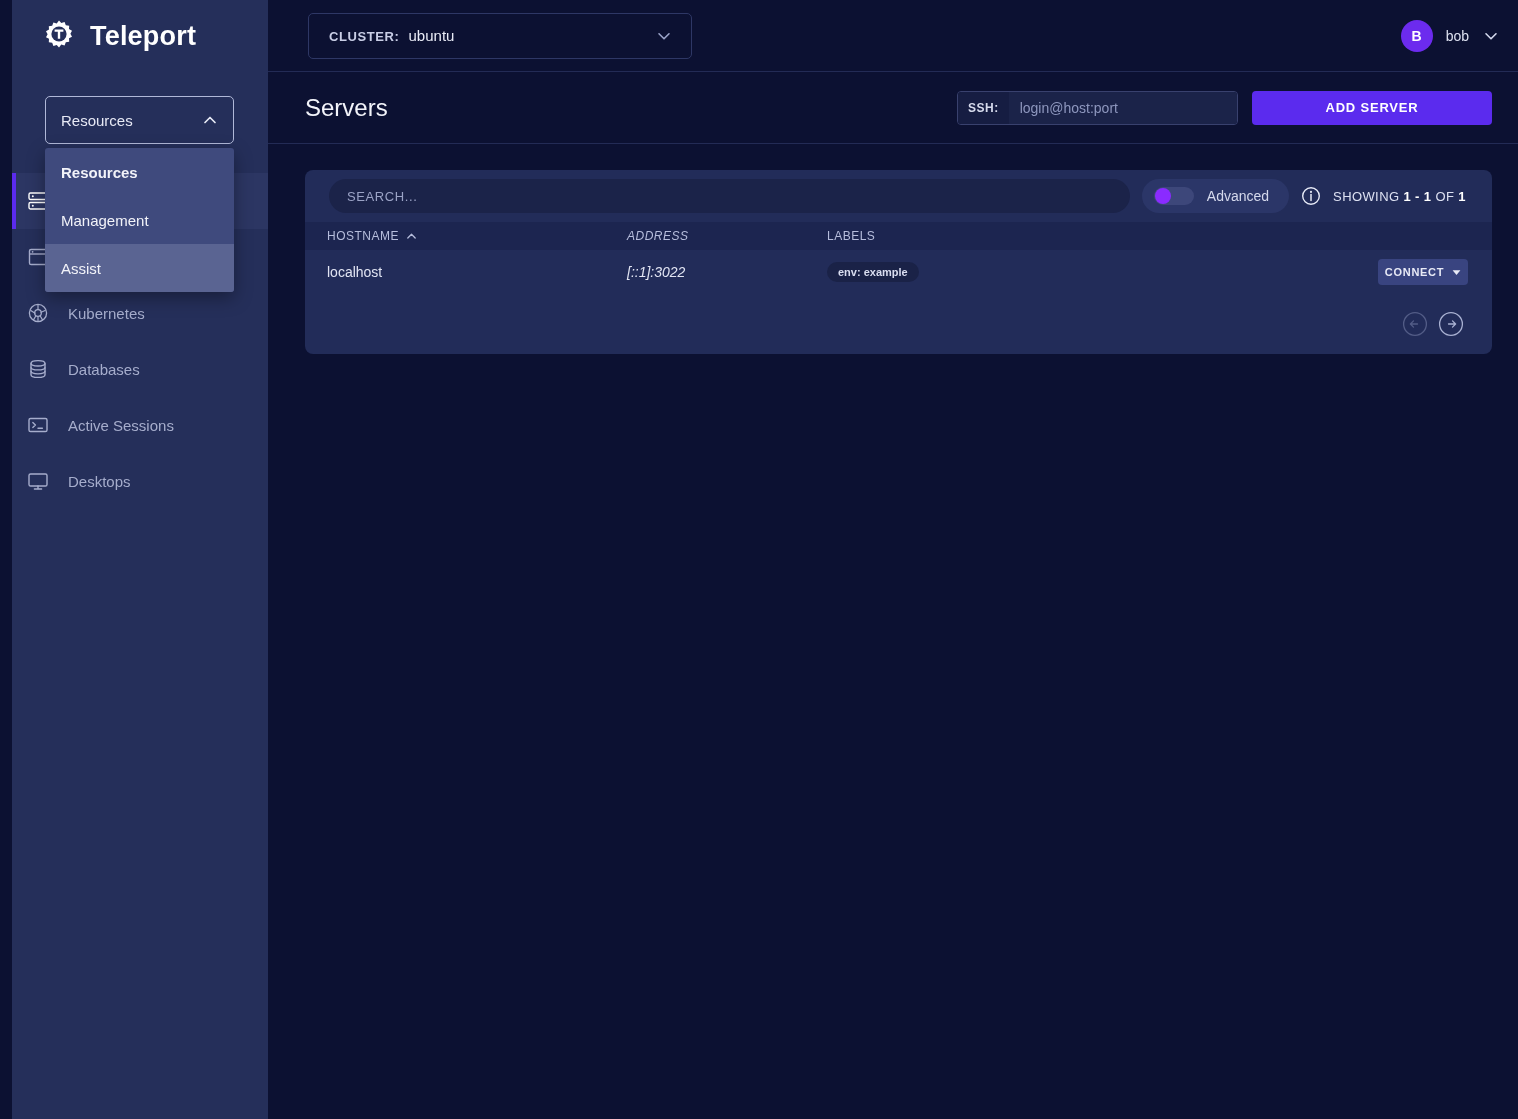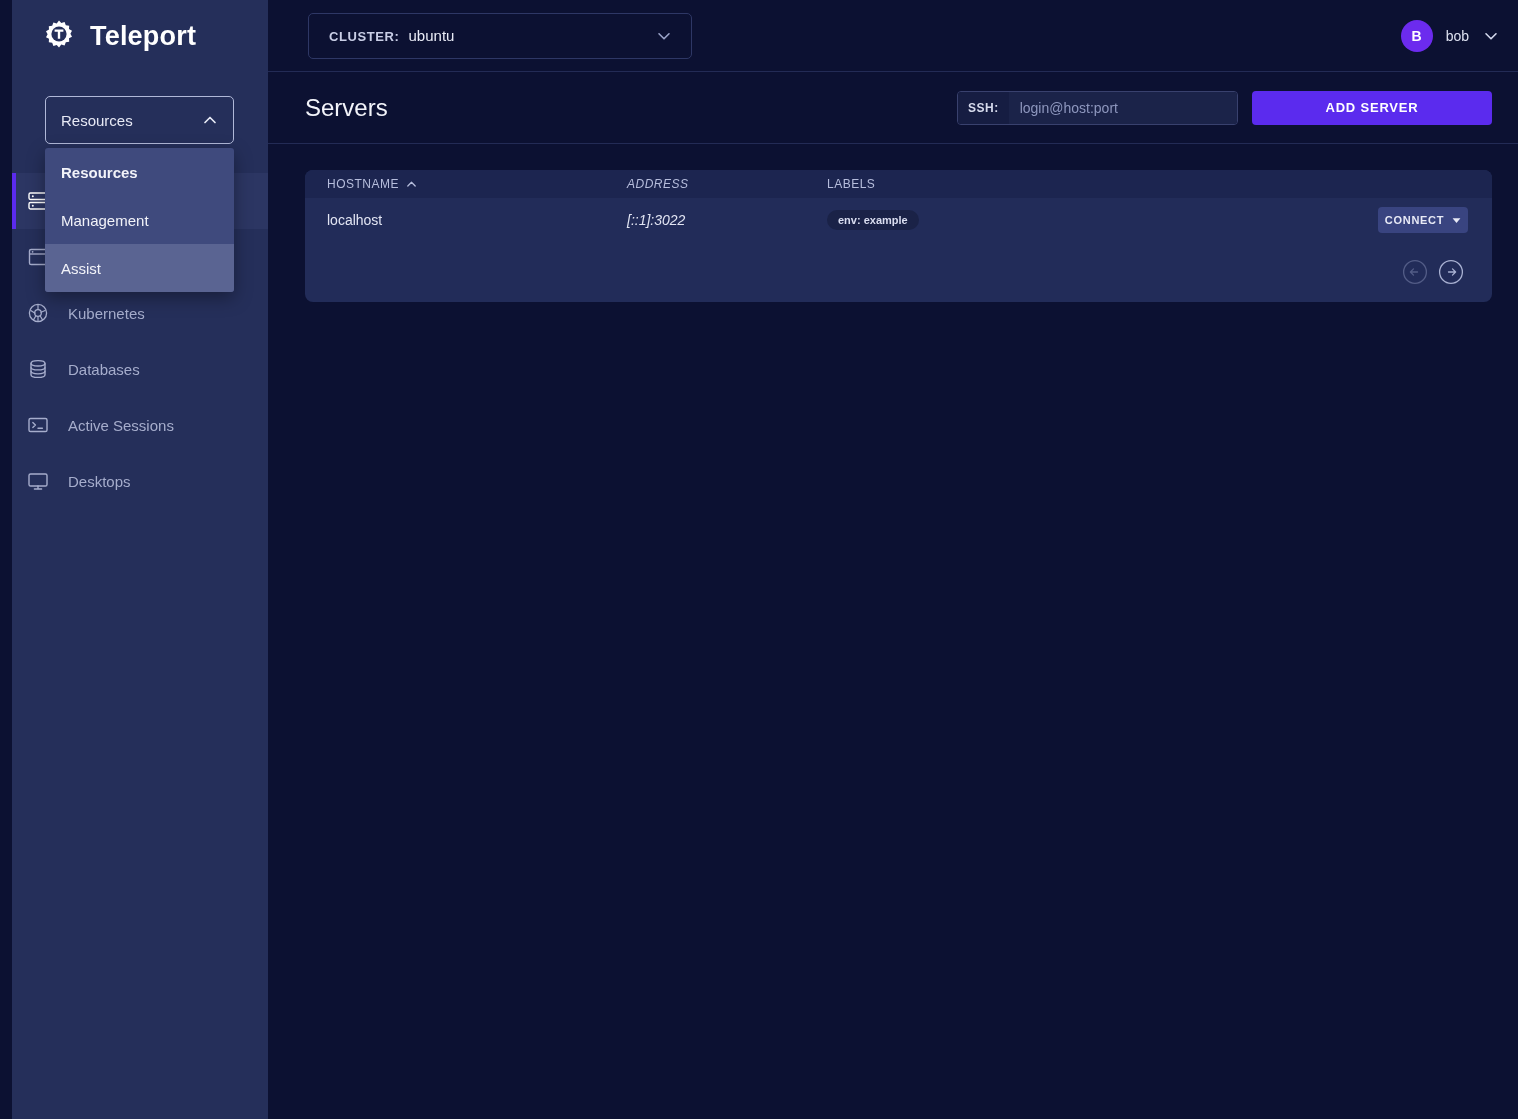--- a/index.html
+++ b/index.html
@@ -356,20 +356,45 @@
           <span class="ssh-tag">SSH:</span>
           <input class="ssh-input" type="text" placeholder="login@host:port" style="">
         </div>
         <button class="add-btn">ADD SERVER</button>
       </div>
     </div>
 
     <div class="content">
       <section class="card">
 
+        <div class="card-toolbar">
+          <div class="search-wrap">
+            <input class="search-input" type="text" placeholder="SEARCH..." style="">
+          </div>
+
+          <div class="adv-pill">
+            <span class="toggle">
+              <span class="toggle-knob"></span>
+            </span>
+            <span class="adv-label">Advanced</span>
+          </div>
+
+          <svg class="info-icon" viewBox="0 0 20 20">
+            <circle cx="10" cy="10" r="8.3" fill="none" stroke="#E6E9F6" stroke-width="1.4"></circle>
+            <circle cx="10" cy="5.9" r="1.05" fill="#E6E9F6"></circle>
+            <path d="M10 8.6v6" stroke="#E6E9F6" stroke-width="1.5" stroke-linecap="round"></path>
+          </svg>
+
+          <div class="showing">
+            <span>SHOWING</span>
+            <b>1 - 1</b>
+            <span>OF</span>
+            <b>1</b>
+          </div>
+        </div>
 
         <table>
           <thead>
             <tr>
               <th class="col-host">
                 <span class="sort-wrap">
                   <span>HOSTNAME</span>
                   <svg class="sort-caret" viewBox="0 0 11 11">
                     <path d="M1.8 7L5.5 3.3 9.2 7" fill="none" stroke="#B6BDDC" stroke-width="1.3" stroke-linecap="round" stroke-linejoin="round"></path>
                   </svg>

